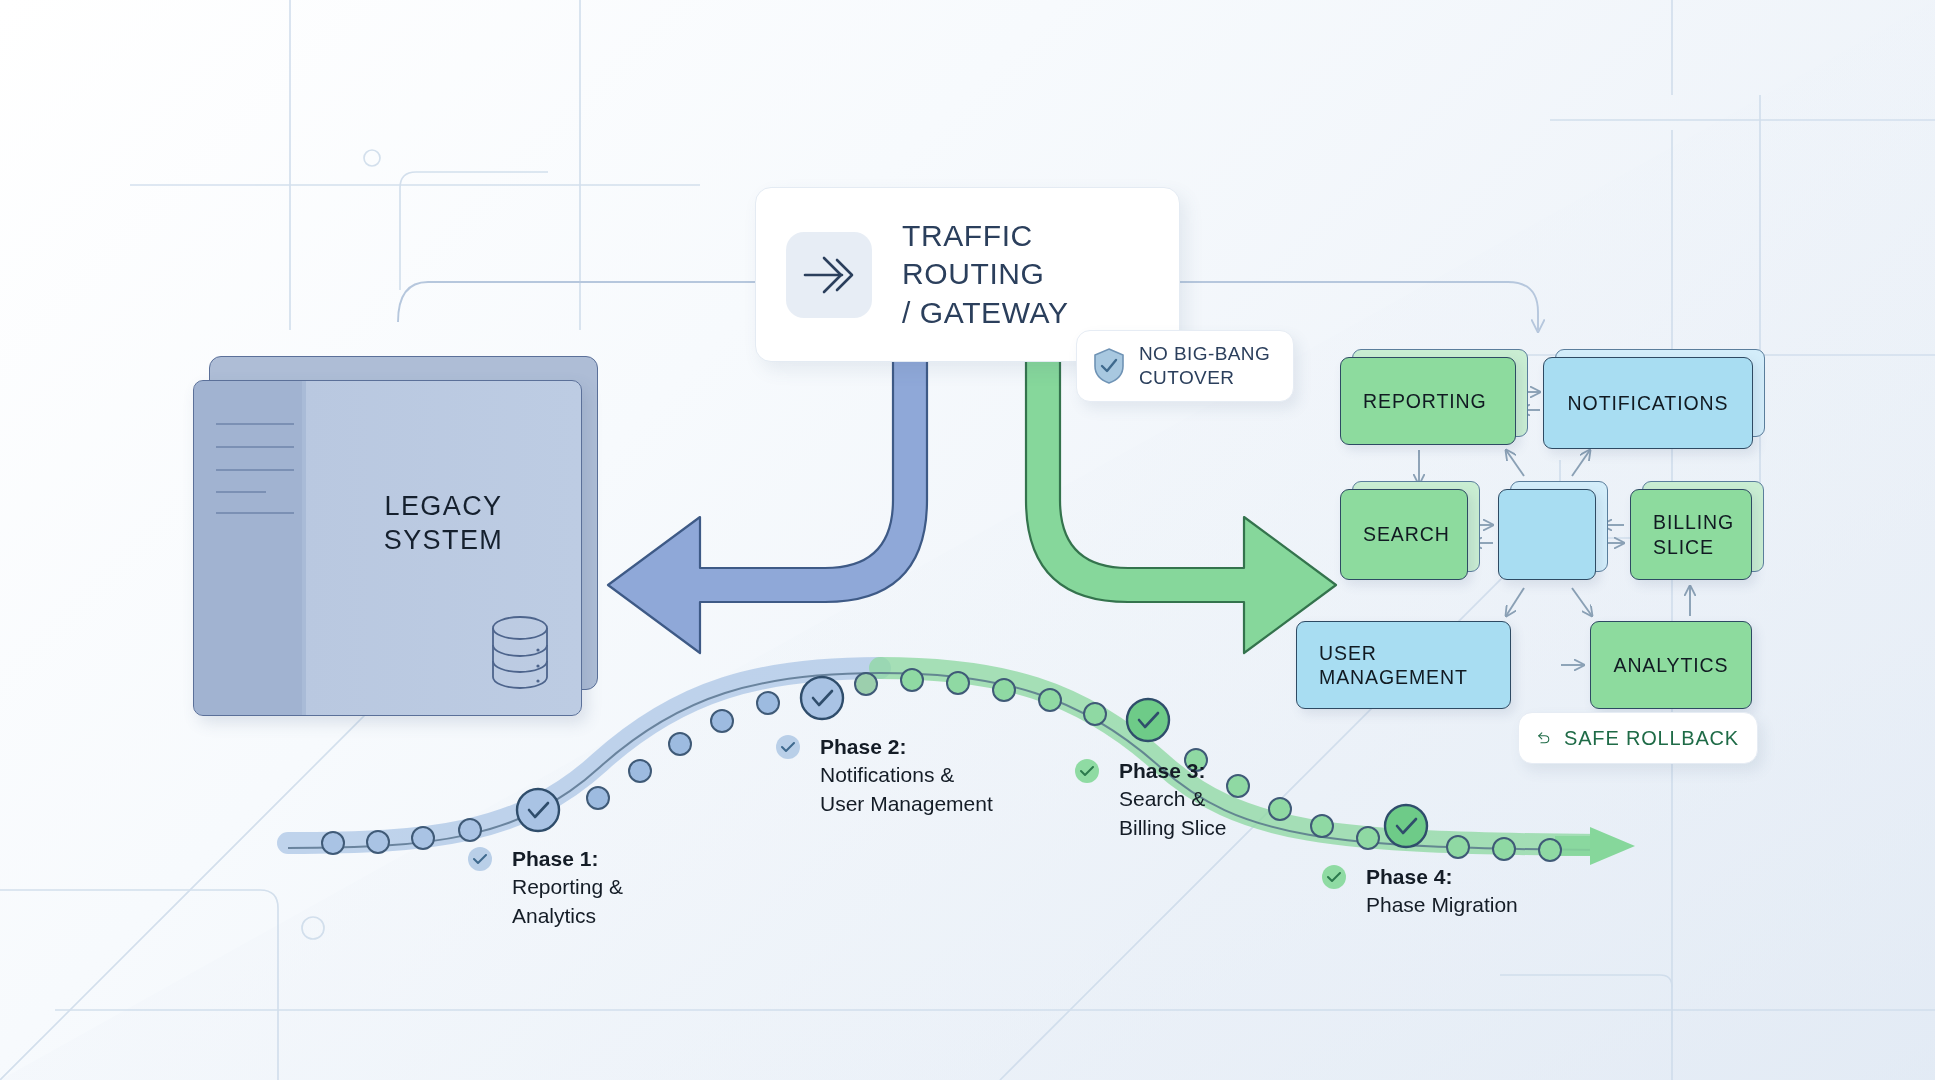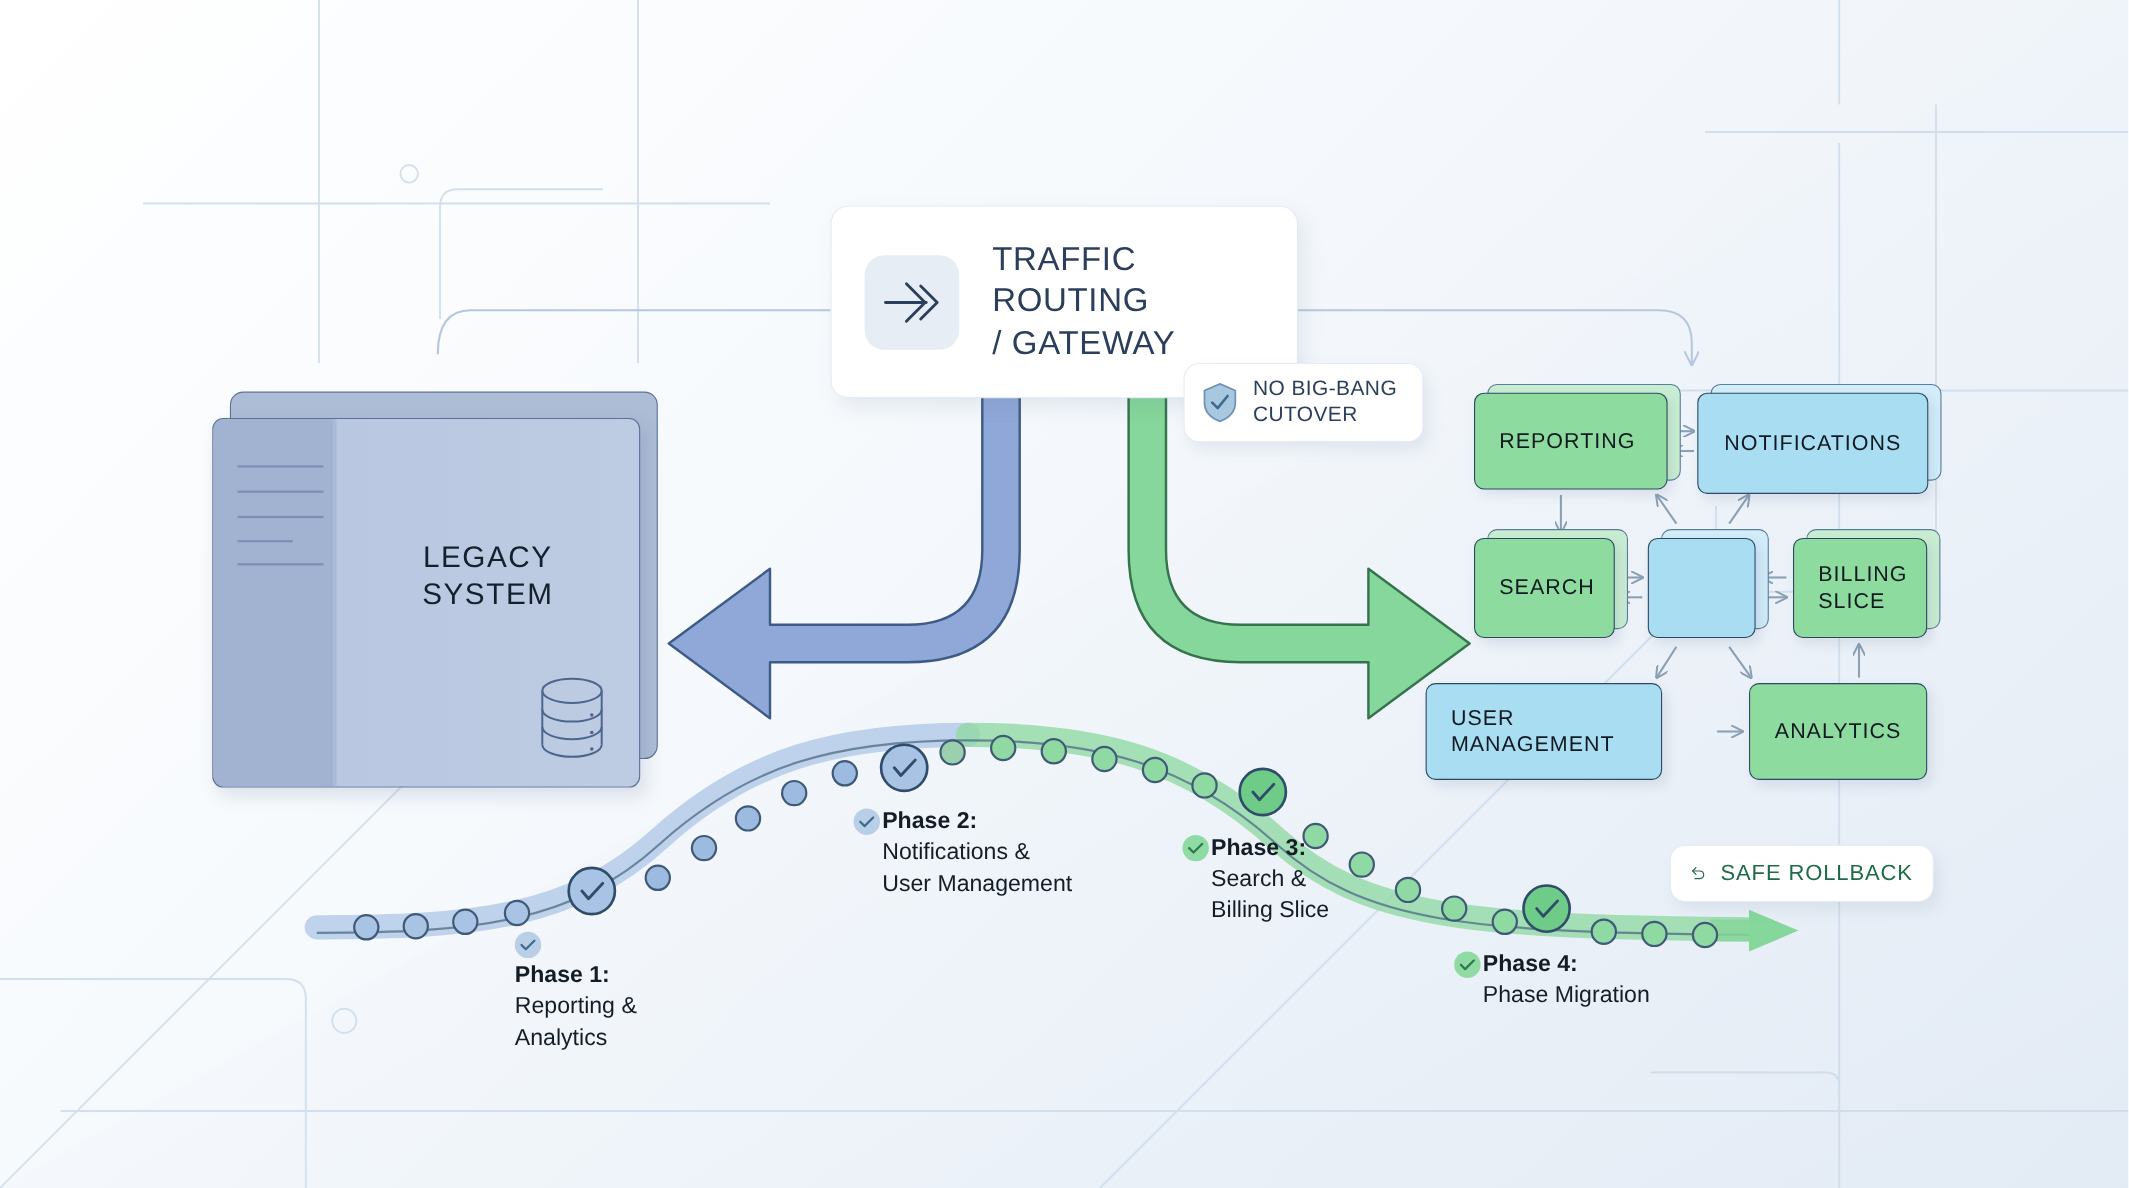--- a/index.html
+++ b/index.html
@@ -59,21 +59,21 @@
   .badge-nobigbang {
     left: 1076px; top: 330px;
     width: 218px; height: 72px;
     padding: 0 16px;
   }
   .badge-nobigbang .badge-text {
     font-size: 19px; line-height: 1.25; color: #2b3f5c;
     letter-spacing: 0.4px; white-space: pre-line; font-weight: 400;
   }
   .badge-rollback {
-    left: 1518px; top: 768px;
+    left: 1518px; top: 712px;
     width: 240px; height: 52px;
     padding: 0 18px;
     justify-content: space-between;
   }
   .badge-rollback .badge-text {
     font-size: 20px; color: #1f6b47; letter-spacing: 0.8px; white-space: nowrap;
   }
 
   
   .legacy-wrap { position: absolute; left: 193px; top: 356px; width: 405px; height: 350px; z-index: 20; }
@@ -118,21 +118,21 @@
   .ms-stack {
     position: absolute; z-index: 21;
     border: 1.6px solid #5b7e9c; border-radius: 9px;
   }
   .ms-stack.green { background: #c9edd2; }
   .ms-stack.blue  { background: #d3edfa; }
 
   
   .phase {
     position: absolute; z-index: 40;
-    display: flex; align-items: flex-start; gap: 2px;
+    display: flex; align-items: flex-start; gap: 20px;
   }
   .phase .chk {
     flex: 0 0 24px; width: 24px; height: 24px; border-radius: 50%;
     display: flex; align-items: center; justify-content: center;
     margin-top: 2px;
   }
   .phase.blue .chk { background: #b9cfe8; }
   .phase.green .chk { background: #8fdba3; }
   .phase-text { font-size: 21px; line-height: 1.35; color: #141c26; }
   .phase-title { font-weight: bold; display: block; }
@@ -375,21 +375,21 @@
       <path d="M 529,810 L 535,817 L 548,803" fill="none" stroke="#2f4d6b" stroke-width="2.6" stroke-linecap="round" stroke-linejoin="round"></path>
       <circle cx="822" cy="698" r="21" fill="#a9c3e4" stroke="#2f4d6b" stroke-width="2.4"></circle>
       <path d="M 813,698 L 819,705 L 832,691" fill="none" stroke="#2f4d6b" stroke-width="2.6" stroke-linecap="round" stroke-linejoin="round"></path>
       <circle cx="1148" cy="720" r="21" fill="#6ecb88" stroke="#2f4d6b" stroke-width="2.4"></circle>
       <path d="M 1139,720 L 1145,727 L 1158,713" fill="none" stroke="#2f4d6b" stroke-width="2.6" stroke-linecap="round" stroke-linejoin="round"></path>
       <circle cx="1406" cy="826" r="21" fill="#6ecb88" stroke="#2f4d6b" stroke-width="2.4"></circle>
       <path d="M 1397,826 L 1403,833 L 1416,819" fill="none" stroke="#2f4d6b" stroke-width="2.6" stroke-linecap="round" stroke-linejoin="round"></path>
     </g>
   </svg>
 
-  <div class="phase blue" style="left:468px; top:845px;flex-direction:column;">
+  <div class="phase blue" style="left:468px; top:845px;">
     <span class="chk">
       <svg width="14" height="11" viewBox="0 0 14 11">
           <path d="M 1,5 L 5,9 L 13,1" fill="none" stroke="#3f6a8e" stroke-width="2" stroke-linecap="round" stroke-linejoin="round"></path>
         </svg>
     </span>
     <span class="phase-text">
       <span class="phase-title">Phase 1:</span>
       <span class="phase-desc">Reporting &amp;
 Analytics</span>
     </span>

